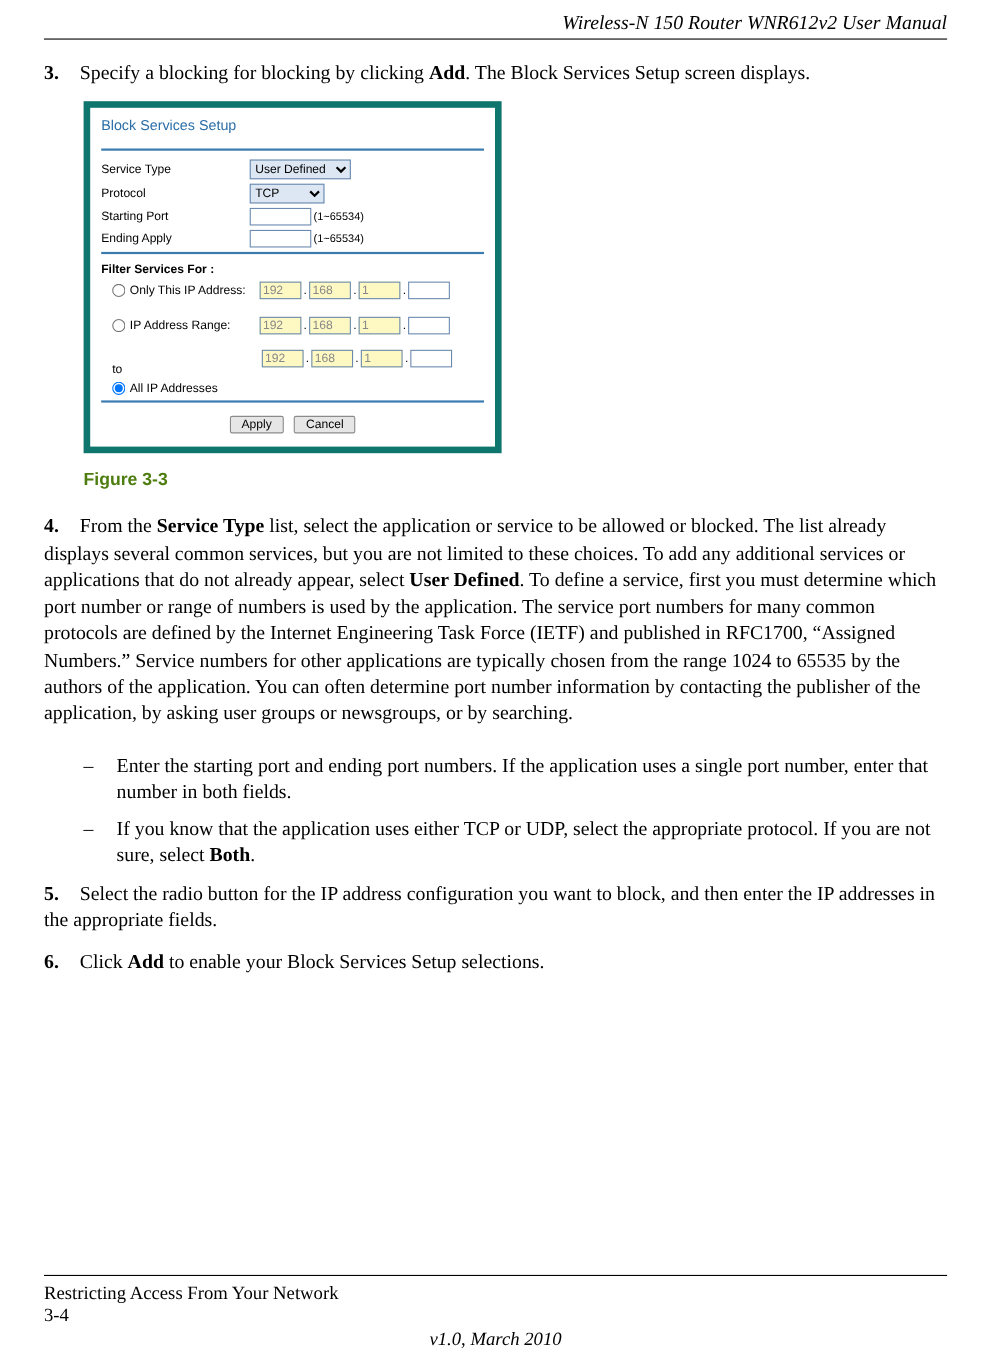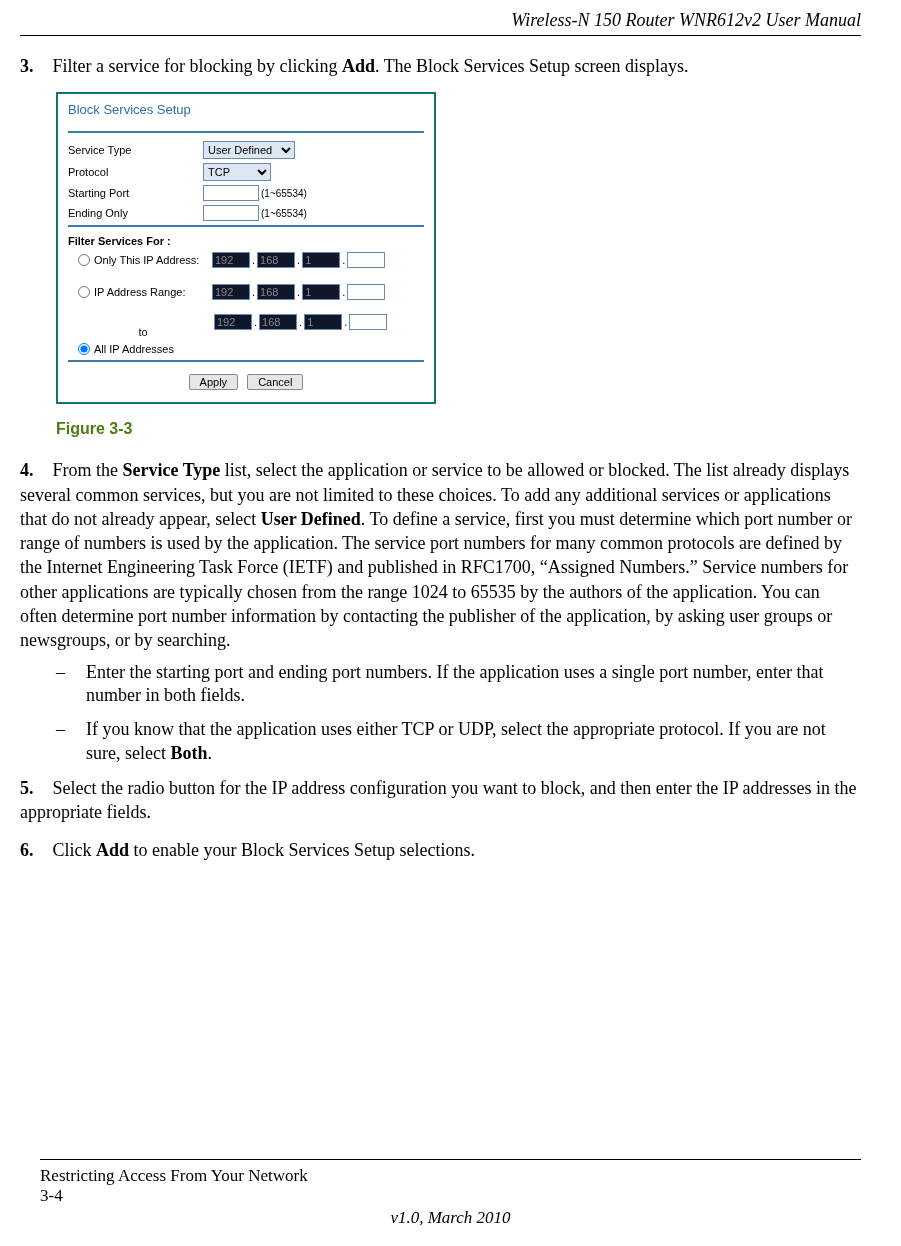--- a/index.html
+++ b/index.html
@@ -5,21 +5,21 @@
   body {
     margin: 0;
     padding: 0;
     font-family: "Times New Roman", Times, serif;
     font-size: 18px;
     color: #000;
     background: #fff;
     width: 901px;
   }
   .page {
-    padding: 10px 40px 20px 20px;
+    padding: 10px 40px 20px 40px;
     box-sizing: border-box;
     width: 901px;
     height: 1246px;
     position: relative;
   }
   .header-right {
     text-align: right;
     font-style: italic;
     font-size: 18px;
     margin-bottom: 4px;
@@ -40,21 +40,21 @@
   }
   .step-text { }
   .bold { font-weight: bold; }
 
   
   .screenshot-wrap {
     margin-left: 36px;
     margin-bottom: 10px;
   }
   .screenshot {
-    border: 2px solid #0f766e;
+    border: 6px solid #0f766e;
     width: 380px;
     background: #fff;
     font-family: Arial, sans-serif;
     font-size: 11px;
     color: #000;
     padding: 8px 10px 12px 10px;
     box-sizing: border-box;
   }
   .ss-title {
     color: #2b6fa8;
@@ -118,27 +118,27 @@
     width: 118px;
     font-size: 11px;
   }
   .ip-oct {
     width: 32px;
     height: 14px;
     font-size: 11px;
     border: 1px solid #6b8ab0;
     padding: 0 2px;
     color: #888;
-    background: #0f172a;
+    background: #fef9c3;
   }
   .ip-oct.active { background: #fff; color: #000; }
   .ip-dot { margin: 0 2px; font-size: 11px; }
   .to-label {
     width: 130px;
-    text-align: center;
+    text-align: left;
     padding-right: 6px;
     font-size: 11px;
     margin-top: 21px;
   }
   .ss-buttons {
     text-align: center;
     margin-top: 12px;
   }
   .ss-btn {
     font-size: 11px;
@@ -197,21 +197,21 @@
 <body>
 
 <div class="page">
 
   <div class="header-right">Wireless-N 150 Router WNR612v2 User Manual</div>
   <hr class="top-rule">
 
   <p class="step-line">
     <span class="step-number">3.</span>
     <span class="step-text">
-      <span>Filter a service for blocking by clicking </span><span class="bold">Add</span><span>. The Block Services Setup screen displays.</span>
+      <span>Specify a blocking for blocking by clicking </span><span class="bold">Add</span><span>. The Block Services Setup screen displays.</span>
     </span>
   </p>
 
   <div class="screenshot-wrap">
     <div class="screenshot">
       <div class="ss-title">Block Services Setup</div>
 
       <hr class="ss-sep">
 
       <div class="ss-row">
@@ -225,21 +225,21 @@
         <select class="ss-select proto">
           <option>TCP</option>
         </select>
       </div>
       <div class="ss-row">
         <span class="ss-label">Starting Port</span>
         <input class="ss-input port" style="">
         <span class="ss-port-hint">(1~65534)</span>
       </div>
       <div class="ss-row">
-        <span class="ss-label">Ending Only</span>
+        <span class="ss-label">Ending Apply</span>
         <input class="ss-input port" style="">
         <span class="ss-port-hint">(1~65534)</span>
       </div>
 
       <hr class="ss-sep">
 
       <div class="ss-sub-title">Filter Services For :</div>
 
       <div class="ss-radio-row">
         <input type="radio" class="ss-radio" style="">
@@ -286,21 +286,21 @@
 
       <div class="ss-buttons">
         <button class="ss-btn">Apply</button>
         <button class="ss-btn">Cancel</button>
       </div>
     </div>
   </div>
 
   <div class="figure-caption">Figure 3-3</div>
 
-  <p class="step-line" style="margin-bottom:0;">
+  <p class="step-line" style="margin-bottom:16px;">
     <span class="step-number">4.</span>
     <span class="step-text">
       <span>From the </span><span class="bold">Service Type</span><span> list, select the application or service to be allowed or blocked. The list already displays several common services, but you are not limited to these choices. To add any additional services or applications that do not already appear, select </span><span class="bold">User Defined</span><span>. To define a service, first you must determine which port number or range of numbers is used by the application. The service port numbers for many common protocols are defined by the Internet Engineering Task Force (IETF) and published in RFC1700, “Assigned Numbers.” Service numbers for other applications are typically chosen from the range 1024 to 65535 by the authors of the application. You can often determine port number information by contacting the publisher of the application, by asking user groups or newsgroups, or by searching.</span>
     </span>
   </p>
   <div style="height:8px"></div>
 
   <div class="sub-item">
     <span class="sub-dash">–</span>
     <span class="sub-text">Enter the starting port and ending port numbers. If the application uses a single port number, enter that number in both fields.</span>

